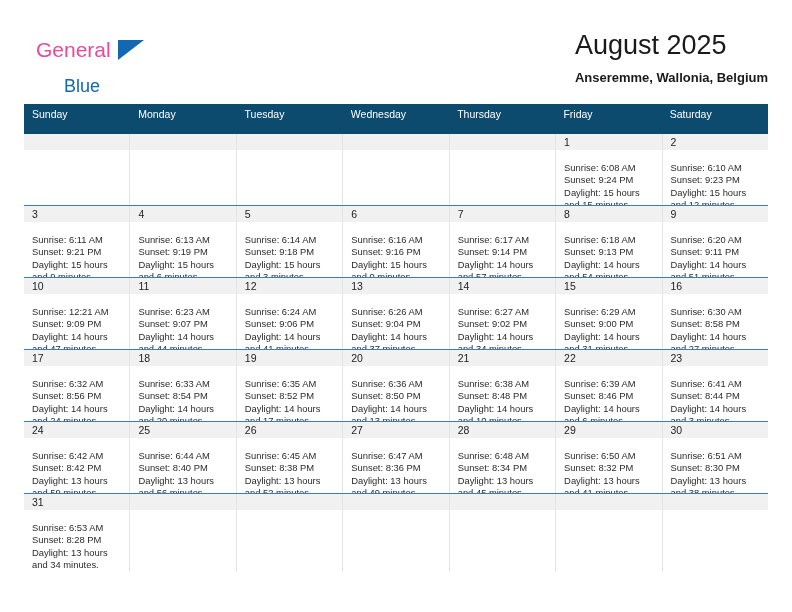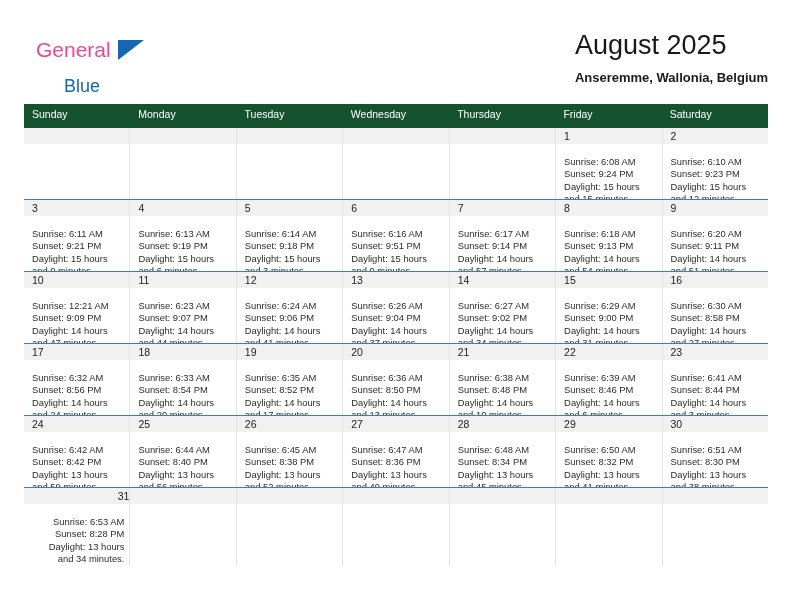--- a/index.html
+++ b/index.html
@@ -89,22 +89,22 @@
 
   
   .calendar {
     position: absolute;
     left: 24px;
     top: 104px;
     width: 744px;
   }
   .dow-row {
     display: flex;
-    background: #14532d;
-    height: 24px;
+    background: #0c4a6e;
+    height: 30px;
   }
   .dow-cell {
     flex: 1 1 0;
     min-width: 0;
     color: #ffffff;
     font-size: 10.5px;
     line-height: 21px;
     padding-left: 8px;
     box-sizing: border-box;
     white-space: nowrap;
@@ -147,21 +147,20 @@
   }
   .dayinfo div {
     font-size: 9.4px;
     line-height: 12.3px;
     color: #2b2b2b;
     white-space: nowrap;
     overflow: hidden;
   }
   .week.last .day {
     height: 78px;
-    text-align: right;
   }
   .week.last {
     border-bottom: none;
   }
 </style>
 </head>
 <body>
 
 <div class="page">
 
@@ -256,21 +255,21 @@
               <div>Sunrise: 6:14 AM</div>
               <div>Sunset: 9:18 PM</div>
               <div>Daylight: 15 hours</div>
               <div>and 3 minutes.</div>
             </div>
           </div>
           <div class="day">
             <div class="daynum">6</div>
             <div class="dayinfo">
               <div>Sunrise: 6:16 AM</div>
-              <div>Sunset: 9:51 PM</div>
+              <div>Sunset: 9:16 PM</div>
               <div>Daylight: 15 hours</div>
               <div>and 0 minutes.</div>
             </div>
           </div>
           <div class="day">
             <div class="daynum">7</div>
             <div class="dayinfo">
               <div>Sunrise: 6:17 AM</div>
               <div>Sunset: 9:14 PM</div>
               <div>Daylight: 14 hours</div>

